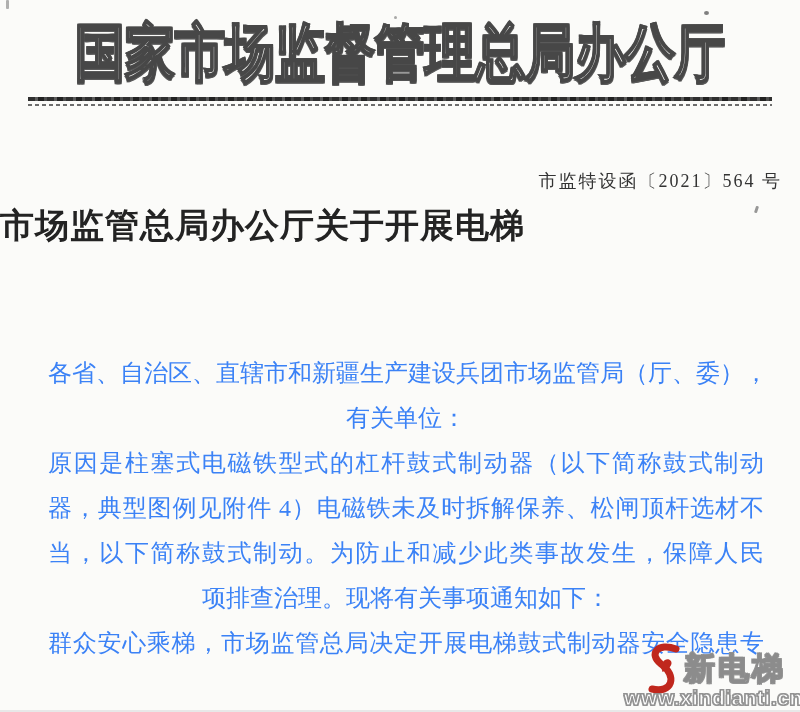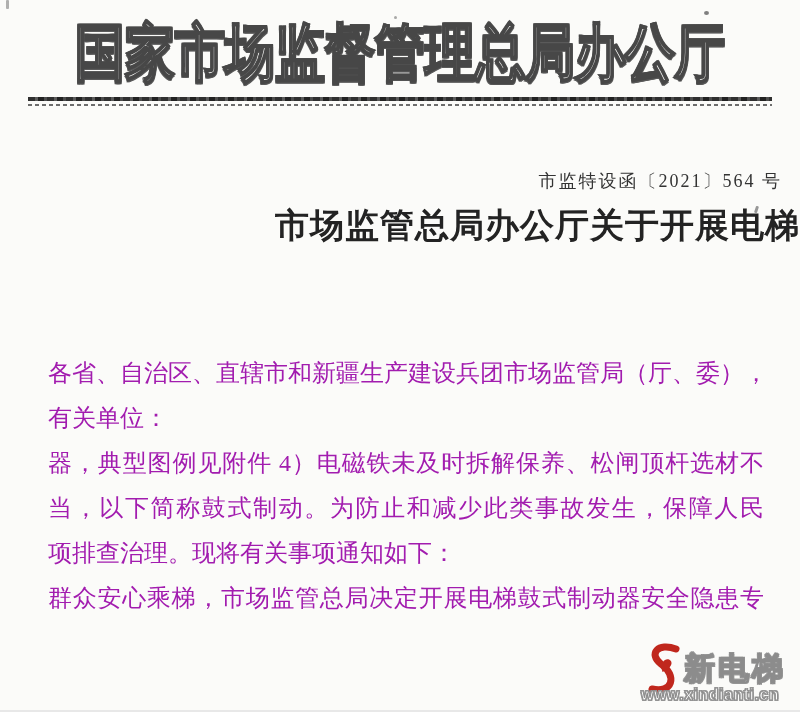--- a/index.html
+++ b/index.html
@@ -30,49 +30,49 @@
   }
   
   .doc-number{
     position:absolute;top:123px;right:18px;
     font-size:18px;line-height:32px;letter-spacing:2px;color:#333;
     white-space:nowrap;
     margin-top:42px;
   }
   
   .title{
-    position:absolute;top:202px;left:0;width:800px;text-align:right;
+    position:absolute;top:202px;left:0;width:800px;text-align:left;
     font-weight:bold;font-size:34px;line-height:48px;color:#232323;
     letter-spacing:1px;
   }
   
   .body-text{
     position:absolute;top:351px;left:48px;right:36px;
-    font-size:24px;line-height:45px;color:#a21caf;
+    font-size:24px;line-height:45px;color:#3b82f6;
   }
-  .bline{white-space:nowrap;text-align:left;}
+  .bline{white-space:nowrap;text-align:center;}
   .bline.flush{text-align:justify;text-align-last:justify;}
   .bline.indent{text-indent:48px;}
   
   .watermark{
     position:absolute;right:4px;bottom:2px;width:172px;height:62px;
     font-family:"Liberation Sans","DejaVu Sans",sans-serif;
   }
   .wm-row{position:absolute;top:0;left:0;width:172px;height:42px;}
   .wm-logo{position:absolute;left:18px;top:-4px;}
   .wm-brand{
     position:absolute;left:60px;top:2px;
     font-size:31px;font-weight:bold;letter-spacing:3px;white-space:nowrap;
     color:#fdfdfd;
     -webkit-text-stroke:1.3px #8c8c8c;
     text-shadow:1px 1px 0 #9a9a9a,-1px -1px 0 #9a9a9a,1px -1px 0 #9a9a9a,-1px 1px 0 #9a9a9a;
   }
   .wm-url{
     position:absolute;left:0;top:40px;width:172px;text-align:center;
-    font-size:16px;font-weight:800;letter-spacing:0.5px;white-space:nowrap;
+    font-size:21px;font-weight:800;letter-spacing:0.5px;white-space:nowrap;
     color:#fdfdfd;
     -webkit-text-stroke:1px #8c8c8c;
     text-shadow:1px 1px 0 #9a9a9a,-1px -1px 0 #9a9a9a,1px -1px 0 #9a9a9a,-1px 1px 0 #9a9a9a;
   }
   
   .speck{position:absolute;background:#555;border-radius:50%;}
   .speck.s1{left:704px;top:11px;width:5px;height:4px;opacity:.75;}
   .speck.s2{left:6px;top:0px;width:3px;height:9px;opacity:.45;border-radius:1px;}
   .speck.s3{left:755px;top:206px;width:3px;height:7px;opacity:.6;transform:rotate(18deg);border-radius:1px;}
   .speck.s4{left:394px;top:16px;width:3px;height:3px;opacity:.5;}
@@ -89,20 +89,21 @@
 
   <div class="doc-number">市监特设函〔2021〕564 号</div>
 
   <div class="title">
     <div>市场监管总局办公厅关于开展电梯</div>
   </div>
 
   <div class="body-text">
     <div class="bline flush">各省、自治区、直辖市和新疆生产建设兵团市场监管局（厅、委），</div>
     <div class="bline">有关单位：</div>
+    <div class="bline flush">原因是柱塞式电磁铁型式的杠杆鼓式制动器（以下简称鼓式制动</div>
     <div class="bline flush">器，典型图例见附件 4）电磁铁未及时拆解保养、松闸顶杆选材不</div>
     <div class="bline flush">当，以下简称鼓式制动。为防止和减少此类事故发生，保障人民</div>
     <div class="bline">项排查治理。现将有关事项通知如下：</div>
     <div class="bline flush">群众安心乘梯，市场监管总局决定开展电梯鼓式制动器安全隐患专</div>
   </div>
 
   <div class="watermark">
     <div class="wm-row">
       <span class="wm-logo">
         <svg width="44" height="54" viewBox="0 0 44 54">

